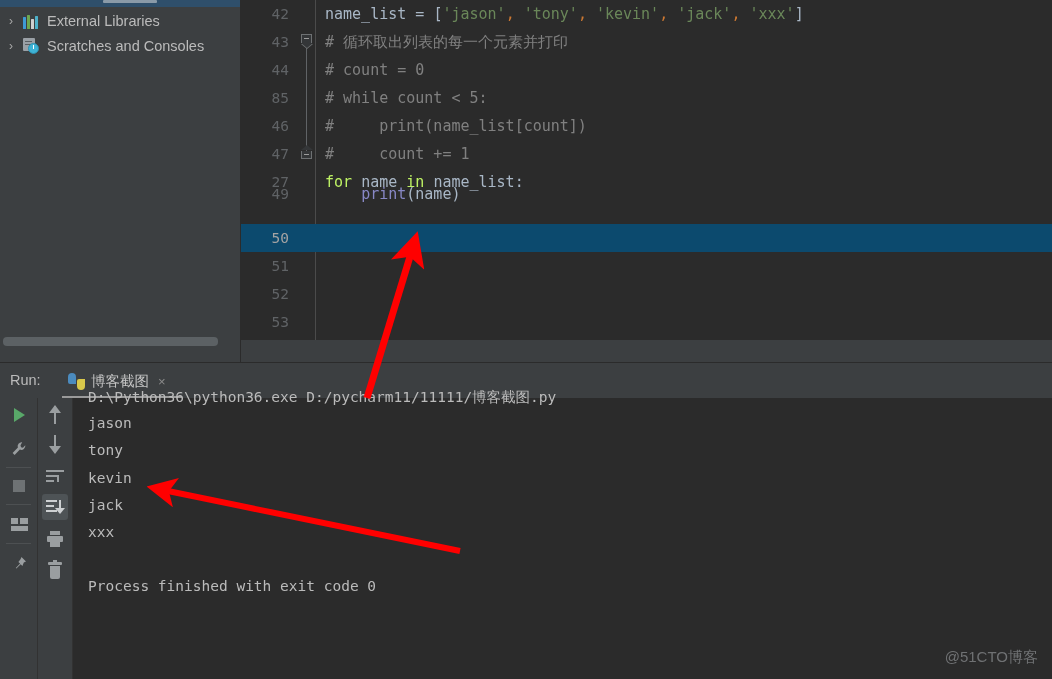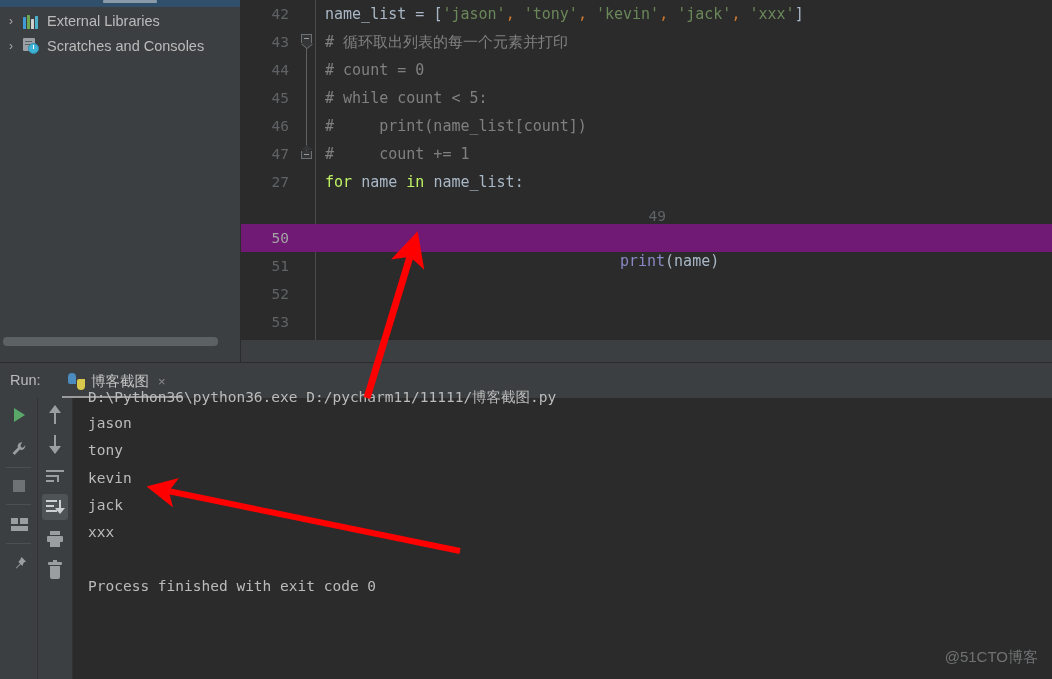--- a/index.html
+++ b/index.html
@@ -86,21 +86,21 @@
     width: 811px; height: 340px;
     background: #2b2b2b;
     overflow: hidden;
     font-family: "DejaVu Sans Mono", monospace;
     font-size: 15px;
   }
   .code-row {
     position: absolute; left: 0; width: 811px; height: 28px;
     display: flex; align-items: center;
   }
-  .code-row.current { background: #701a75; }
+  .code-row.current { background: #0c4a6e; }
   .gutter-num {
     width: 57px; flex: none; text-align: right;
     padding-right: 9px;
     color: #606366; font-size: 14.5px;
   }
   .code-row.current .gutter-num { color: #a4a3a3; }
   .fold-col { width: 17px; flex: none; position: relative; height: 28px; }
   .gutter-line {
     position: absolute; left: 74px; top: 0; width: 1px; height: 340px;
     background: #4b4b4b;
@@ -337,21 +337,21 @@
           <span class="code-text"><span class="t-com"># 循环取出列表的每一个元素并打印</span></span>
         </div>
         <div class="code-row" style="top: 56px;">
           <span class="gutter-num">44</span>
           <span class="fold-col">
             <span class="fold-stem"></span>
           </span>
           <span class="code-text"><span class="t-com"># count = 0</span></span>
         </div>
         <div class="code-row" style="top: 84px;">
-          <span class="gutter-num">45</span>
+          <span class="gutter-num">85</span>
           <span class="fold-col">
             <span class="fold-stem"></span>
           </span>
           <span class="code-text"><span class="t-com"># while count &lt; 5:</span></span>
         </div>
         <div class="code-row" style="top: 112px; align-items: center;">
           <span class="gutter-num">46</span>
           <span class="fold-col">
             <span class="fold-stem"></span>
           </span>
@@ -363,21 +363,21 @@
             <span class="fold-stem" style="top:0;height:14px"></span>
             <span class="fold-badge bot"></span>
           </span>
           <span class="code-text"><span class="t-com">#     count += 1</span></span>
         </div>
         <div class="code-row" style="top: 168px;">
           <span class="gutter-num">27</span>
           <span class="fold-col"></span>
           <span class="code-text"><span class="t-kw">for </span><span class="t-plain">name </span><span class="t-kw">in </span><span class="t-plain">name_list:</span></span>
         </div>
-        <div class="code-row" style="top: 208px; flex-direction: column;">
+        <div class="code-row" style="top: 180px;">
           <span class="gutter-num">49</span>
           <span class="fold-col"></span>
           <span class="code-text"><span class="t-plain">    </span><span class="t-fn">print</span><span class="t-plain">(name)</span></span>
         </div>
         <div class="code-row current" style="top: 224px;">
           <span class="gutter-num">50</span>
           <span class="fold-col"></span>
           <span class="code-text"></span>
         </div>
         <div class="code-row" style="top: 252px;">

